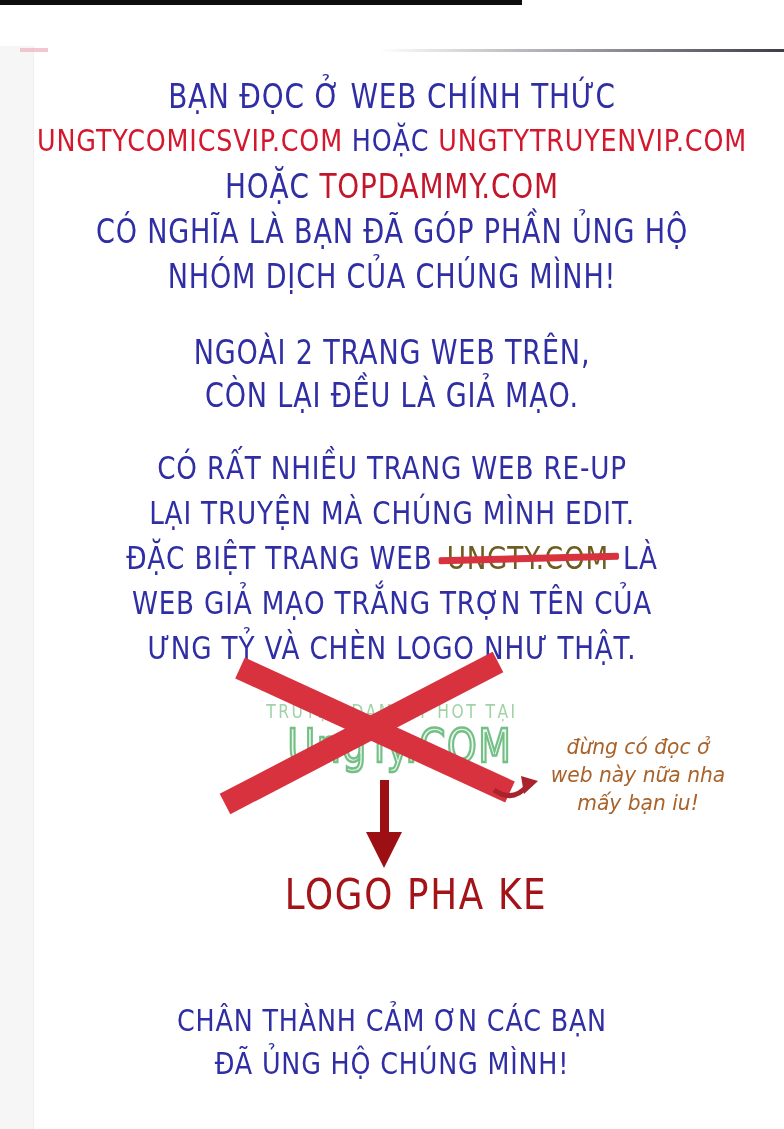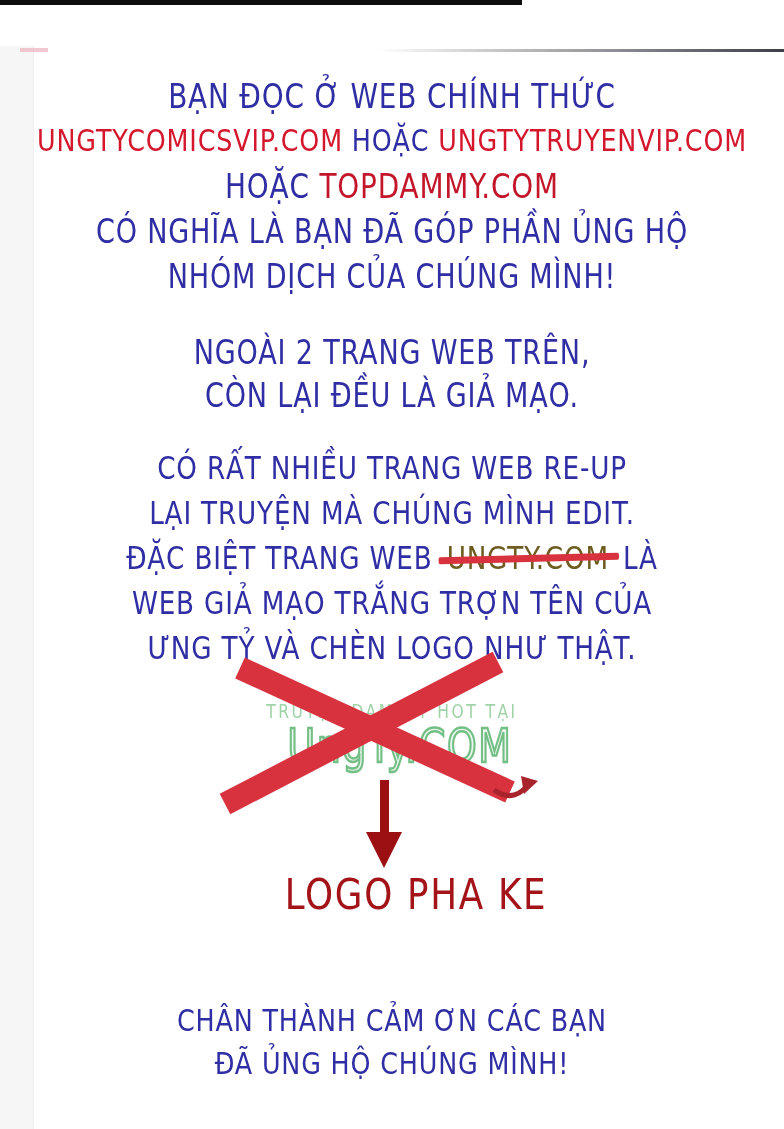--- a/index.html
+++ b/index.html
@@ -112,20 +112,25 @@
   <div class="tline logo-tagline">TRUYỆN ĐAM MỸ HOT TẠI</div>
   <div class="tline logo-big">UngTy.COM</div>
 
   <svg class="x-svg" viewBox="0 0 335 168">
     <line x1="30" y1="18" x2="300" y2="142" stroke="#d8323e" stroke-width="23"></line>
     <line x1="288" y1="12" x2="15" y2="154" stroke="#d8323e" stroke-width="23"></line>
     <path d="M284,140 Q303,153 317,136" stroke="#a8232b" stroke-width="5" fill="none"></path>
     <polygon points="311,126 328,131 314,144" fill="#a8232b"></polygon>
   </svg>
 
+  <div class="note">
+    <div>đừng có đọc ở</div>
+    <div>web này nữa nha</div>
+    <div>mấy bạn iu!</div>
+  </div>
 
   <svg class="down-arrow-svg" viewBox="0 0 42 92">
     <rect x="17" y="0" width="9" height="58" fill="#9c1014"></rect>
     <polygon points="3,52 39,52 21,88" fill="#9c1014"></polygon>
   </svg>
 
   <div class="tline fake-label">LOGO PHA KE</div>
 
   <div class="tline blue f1">CHÂN THÀNH CẢM ƠN CÁC BẠN</div>
   <div class="tline blue f2">ĐÃ ỦNG HỘ CHÚNG MÌNH!</div>

